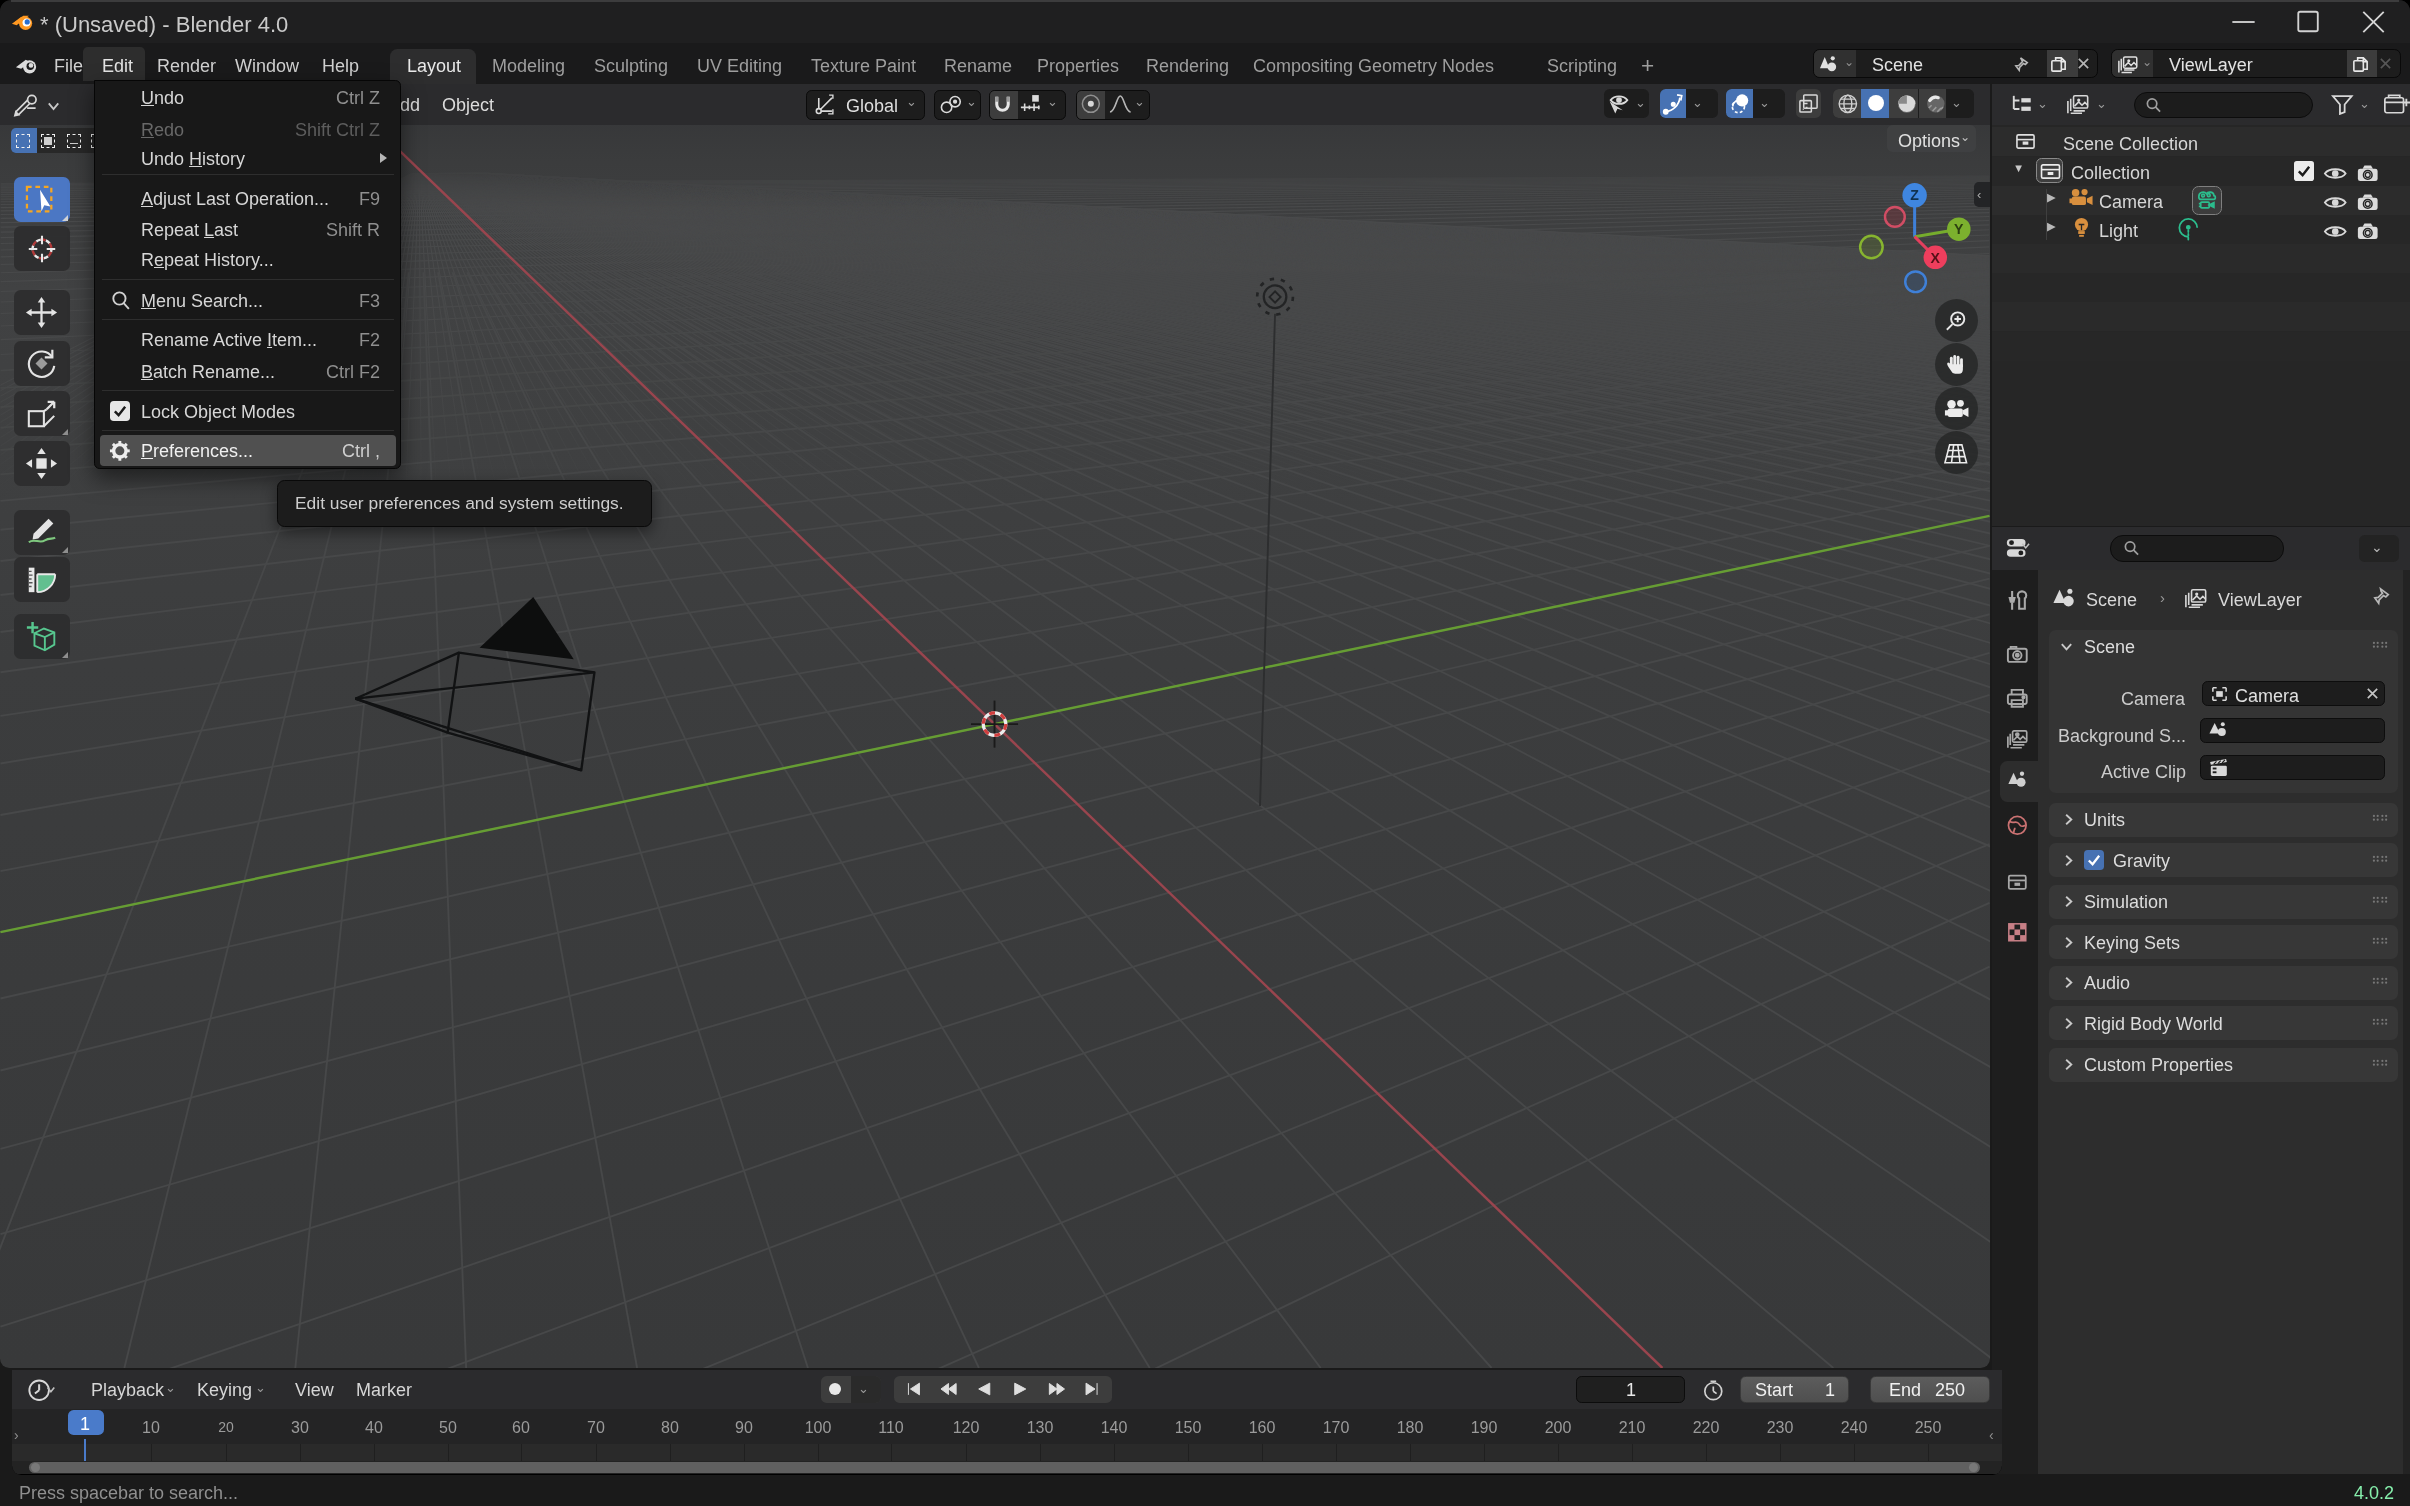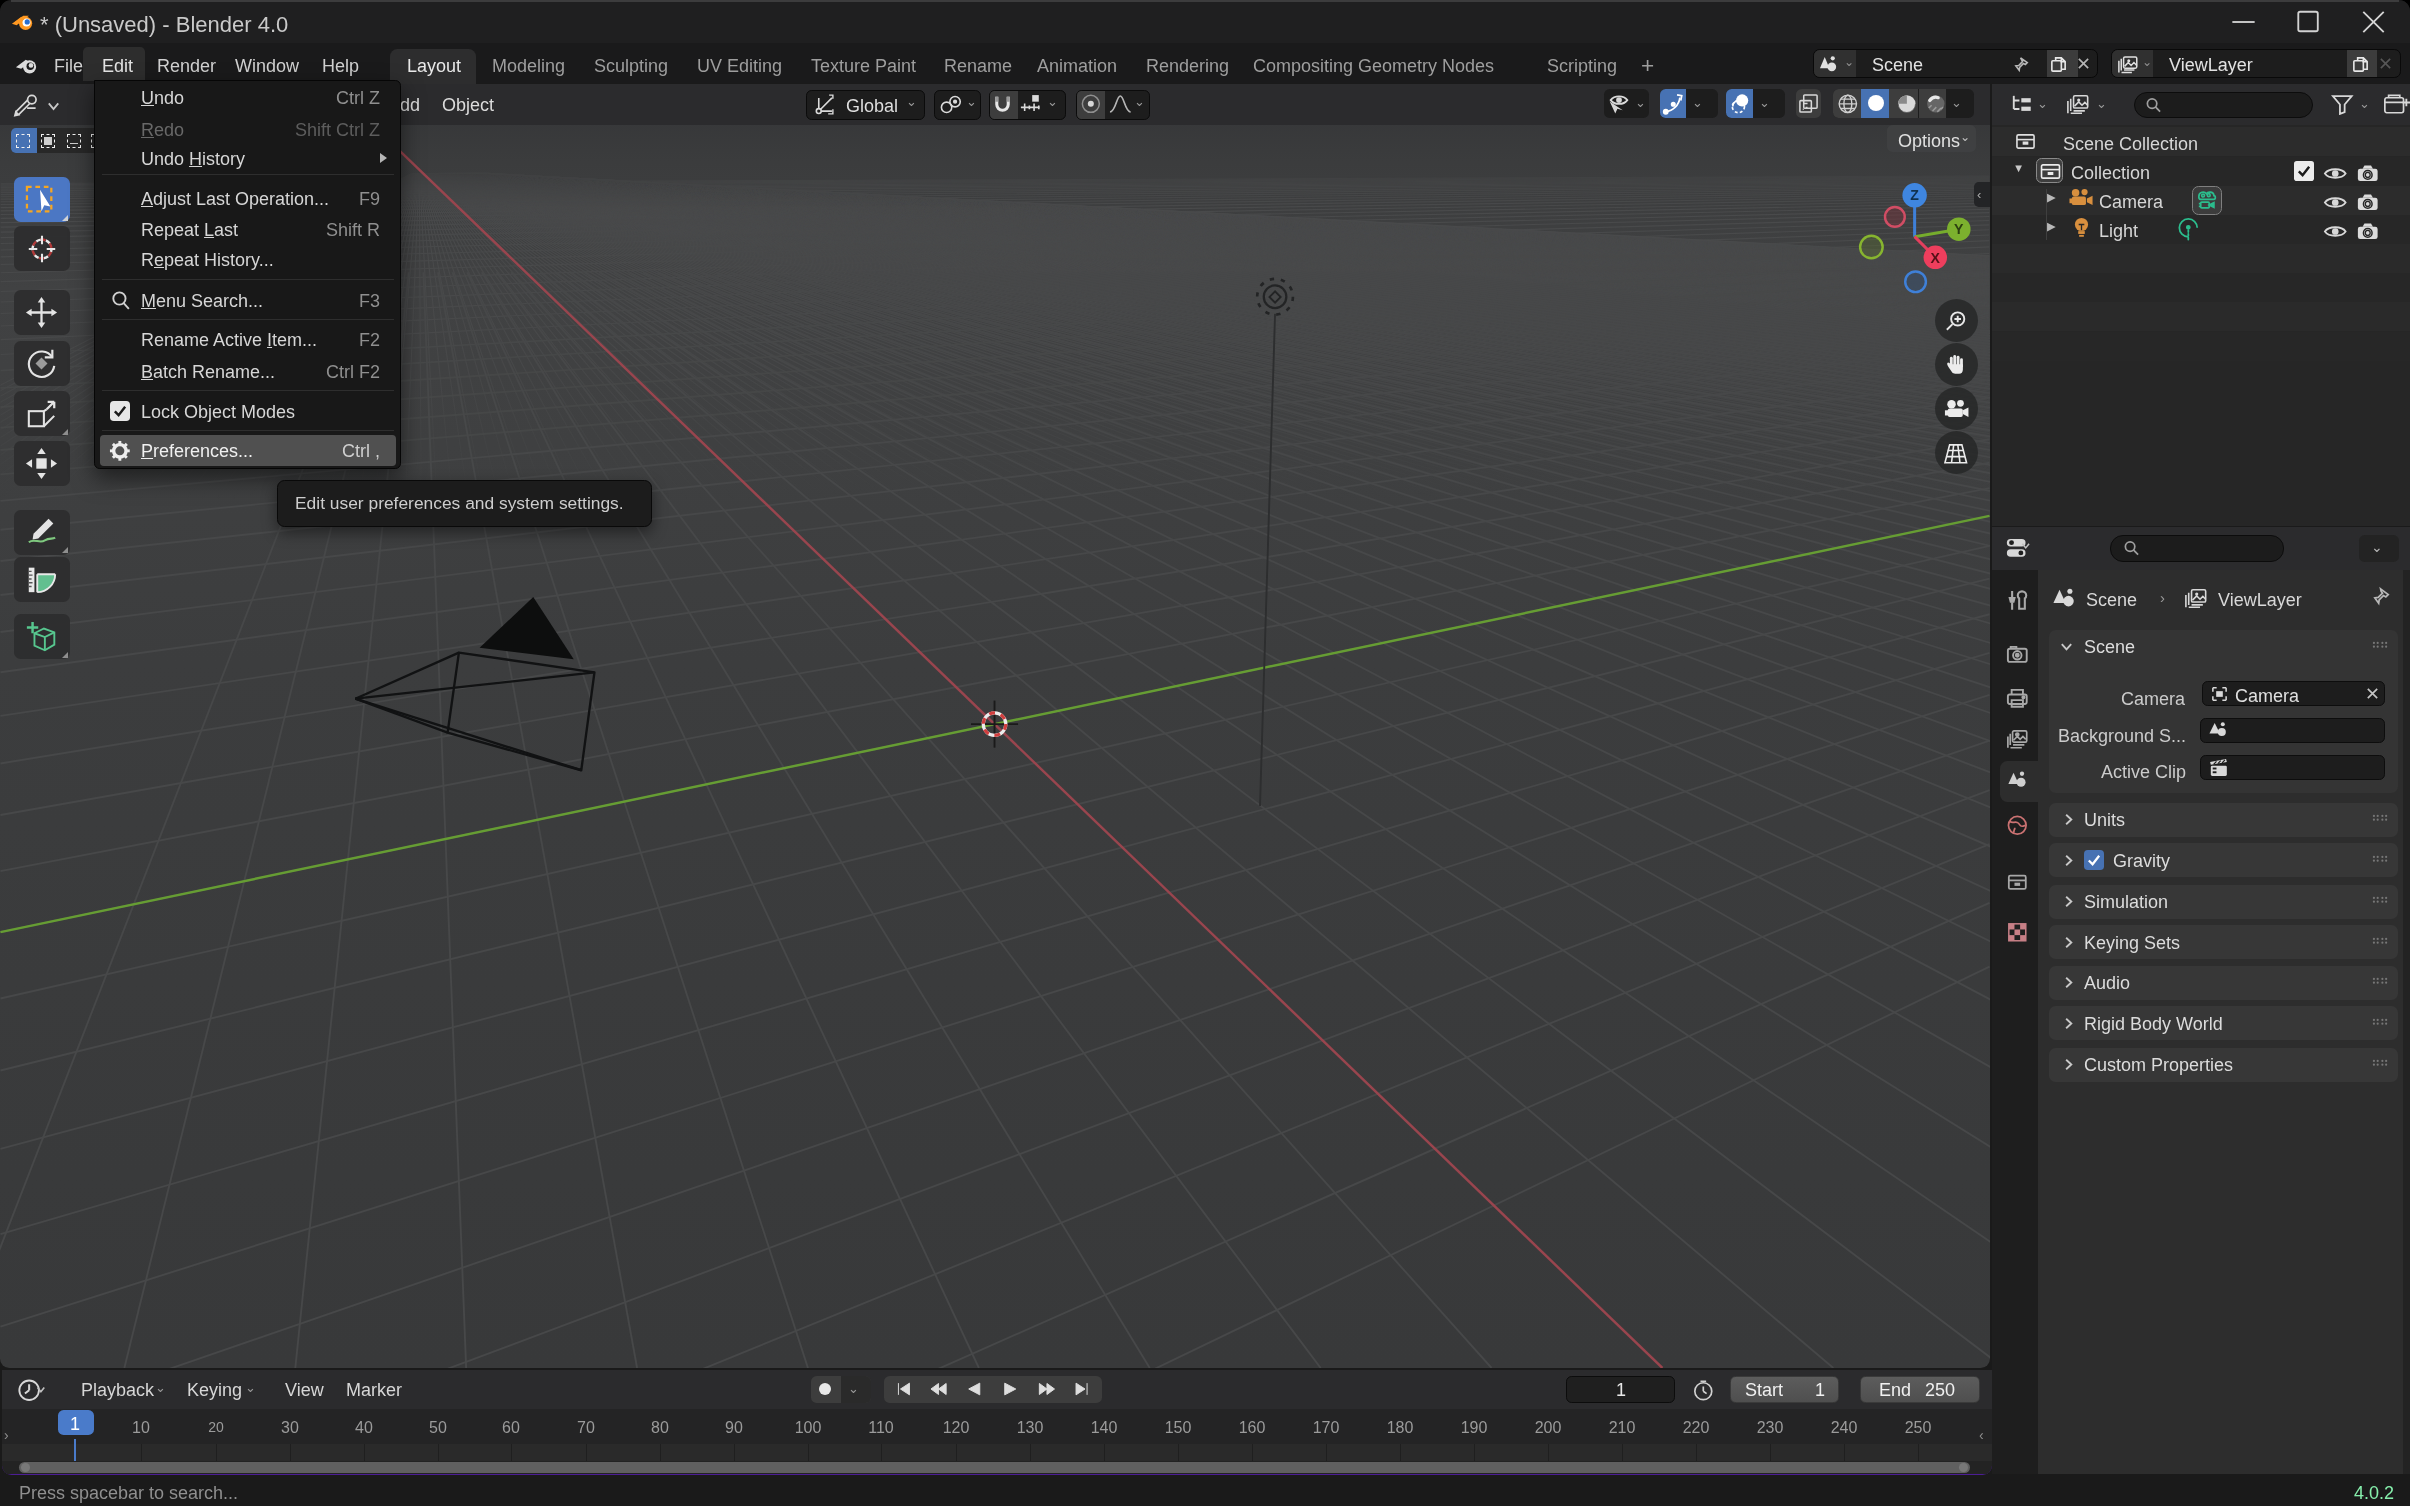--- a/index.html
+++ b/index.html
@@ -44,21 +44,21 @@
 <div class="tx" style="left:157px;top:57px;color:#d0d0d0">Render</div>
 <div class="tx" style="left:235px;top:57px;color:#d0d0d0">Window</div>
 <div class="tx" style="left:322px;top:57px;color:#d0d0d0">Help</div>
 <div class="abs" style="left:390px;top:49px;width:86px;height:35px;background:#2d2d2e;border-radius:7.5px 7.5px 0 0"></div>
 <div class="tx" style="left:407px;top:57px;color:#e8e8e8">Layout</div>
 <div class="tx" style="left:492px;top:57px;color:#9e9e9e">Modeling</div>
 <div class="tx" style="left:594px;top:57px;color:#9e9e9e">Sculpting</div>
 <div class="tx" style="left:697px;top:57px;color:#9e9e9e">UV Editing</div>
 <div class="tx" style="left:811px;top:57px;color:#9e9e9e">Texture Paint</div>
 <div class="tx" style="left:944px;top:57px;color:#9e9e9e">Rename</div>
-<div class="tx" style="left:1037px;top:57px;color:#9e9e9e">Animation</div>
+<div class="tx" style="left:1037px;top:57px;color:#9e9e9e">Properties</div>
 <div class="tx" style="left:1146px;top:57px;color:#9e9e9e">Rendering</div>
 <div class="tx" style="left:1253px;top:57px;color:#9e9e9e">Compositing</div>
 <div class="tx" style="left:1358px;top:57px;color:#9e9e9e">Geometry Nodes</div>
 <div class="tx" style="left:1547px;top:57px;color:#9e9e9e">Scripting</div>
 <div class="tx" style="left:1641px;top:55px;color:#9e9e9e;font-size:22.6px;font-weight:300">+</div>
 <div class="abs" style="left:1813px;top:49px;width:285px;height:29px;background:#1d1d1d;border:0.9px solid #090909;border-radius:6.6px;overflow:hidden">
       <div class="abs" style="left:0;top:0;width:42px;height:29px;background:#303030"></div>
       <div class="abs" style="left:233px;top:0;width:31px;height:29px;background:#3c3c3c"></div>
     </div>
 <svg class="abs" style="left:1818px;top:55px" width="21" height="18" viewBox="0 0 22 19">
@@ -1455,21 +1455,21 @@
           <circle cx="11" cy="2" r="1.15"></circle>
           <circle cx="15" cy="2" r="1.15"></circle>
           <circle cx="2" cy="6" r="1.15"></circle>
           <circle cx="6" cy="6" r="1.15"></circle>
           <circle cx="11" cy="6" r="1.15"></circle>
           <circle cx="15" cy="6" r="1.15"></circle>
         </g>
       </svg>
 <div class="abs" style="left:411px;top:43px;width:8.5px;height:904px;background:#232323"></div>
 </div>
-<div class="abs" style="left:2px;top:1370px;width:1990px;height:105px;background:#4c1d95;border-radius:0 0 9.4px 9.4px;overflow:hidden">
+<div class="abs" style="left:12px;top:1370px;width:1990px;height:105px;background:#000000;border-radius:0 0 9.4px 9.4px;overflow:hidden">
 <div class="abs" style="left:0;top:0;width:1990px;height:39px;background:#2b2b2d"></div>
 <svg class="abs" style="left:15px;top:7.5px" width="28" height="24.5" viewBox="0 0 30 26">
 <g stroke="#d8d8d8" stroke-width="2" fill="none">
           <circle cx="13" cy="13" r="10.5"></circle>
           <path d="M13 13 L13 6.5 M13 13 L8.5 16.5" stroke-width="2.2"></path>
         </g>
 <path d="M26 10 l3.6 4.5 3.6-4.5" stroke="#c0c0c0" stroke-width="1.8" fill="none" transform="translate(-4,0)"></path>
       </svg>
 <div class="tx" style="left:79px;top:11.3px;color:#d6d6d6">Playback</div>
 <div class="tx" style="left:185px;top:11.3px;color:#d6d6d6">Keying</div>

